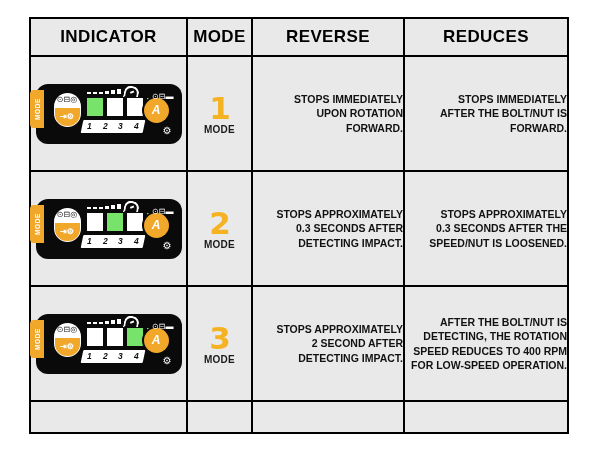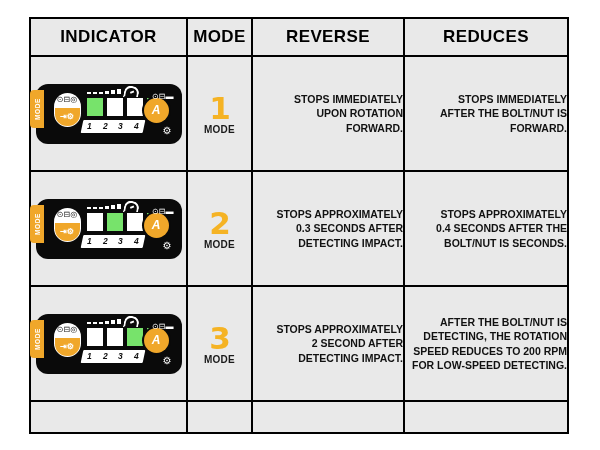--- a/index.html
+++ b/index.html
@@ -301,22 +301,22 @@
               <div class="mode-lbl">MODE</div>
             </div>
           </td>
           <td class="cell-txt">
             <span class="ln">STOPS APPROXIMATELY</span>
             <span class="ln">0.3 SECONDS AFTER</span>
             <span class="ln">DETECTING IMPACT.</span>
           </td>
           <td class="cell-txt">
             <span class="ln">STOPS APPROXIMATELY</span>
-            <span class="ln">0.4 SECONDS AFTER THE</span>
-            <span class="ln">BOLT/NUT IS SECONDS.</span>
+            <span class="ln">0.3 SECONDS AFTER THE</span>
+            <span class="ln">SPEED/NUT IS LOOSENED.</span>
           </td>
         </tr>
         <tr class="row">
           <td class="cell-ind">
             <div class="panel">
               <div class="mode-tab">
                 <span>MODE</span>
               </div>
               <div class="knob">
                 <div class="top">
@@ -361,22 +361,22 @@
             </div>
           </td>
           <td class="cell-txt">
             <span class="ln">STOPS APPROXIMATELY</span>
             <span class="ln">2 SECOND AFTER</span>
             <span class="ln">DETECTING IMPACT.</span>
           </td>
           <td class="cell-txt">
             <span class="ln">AFTER THE BOLT/NUT IS</span>
             <span class="ln">DETECTING, THE ROTATION</span>
-            <span class="ln">SPEED REDUCES TO 200 RPM</span>
-            <span class="ln">FOR LOW-SPEED DETECTING.</span>
+            <span class="ln">SPEED REDUCES TO 400 RPM</span>
+            <span class="ln">FOR LOW-SPEED OPERATION.</span>
           </td>
         </tr>
         <tr class="row-partial">
           <td></td>
           <td></td>
           <td></td>
           <td></td>
         </tr>
       </tbody>
   </table>

